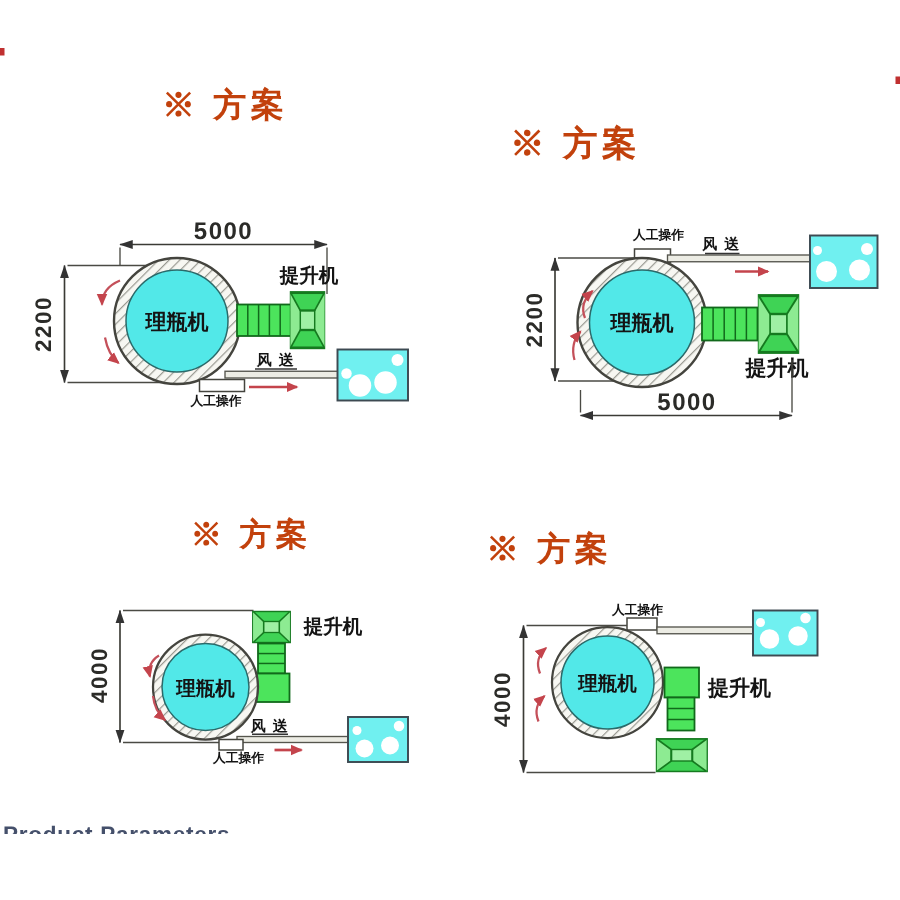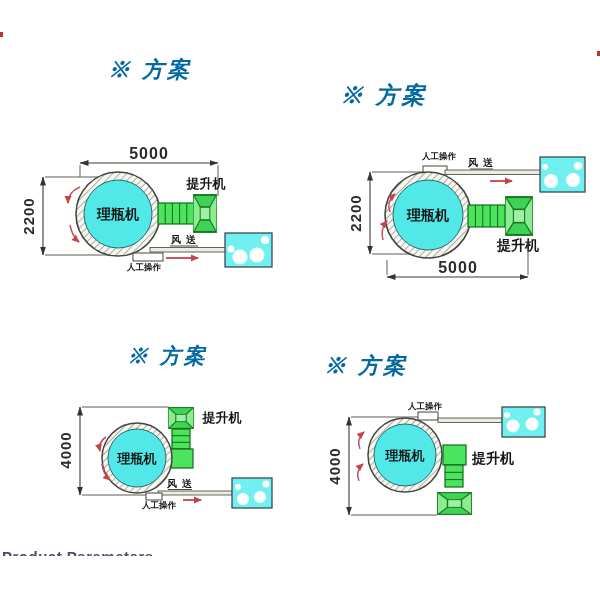--- a/index.html
+++ b/index.html
@@ -1,18 +1,18 @@
 <!DOCTYPE html>
 <html><head>
 <meta charset="utf-8">
 <style>
   html,body{margin:0;padding:0;background:#ffffff;}
   #canvas{position:relative;width:600px;height:600px;background:#ffffff;overflow:hidden;
           font-family:"Liberation Sans",sans-serif;}
-  .title{position:absolute;color:#0369a1;font-weight:bold;letter-spacing:3px;white-space:nowrap;font-style:italic;}
+  .title{position:absolute;color:#c2410c;font-weight:bold;letter-spacing:3px;white-space:nowrap;}
   #title-1{left:108px;top:55px;font-size:22px;}
   #title-2{left:340px;top:80px;font-size:23px;}
   #title-3{left:127px;top:342px;font-size:21px;}
   #title-4{left:324px;top:351px;font-size:22px;}
   .dsvg{position:absolute;}
   #svg-1{left:0px;top:130px;}
   #svg-2{left:330px;top:140px;}
   #svg-3{left:40px;top:390px;}
   #svg-4{left:320px;top:395px;}
   svg text{font-family:"Liberation Sans",sans-serif;fill:#141414;}

